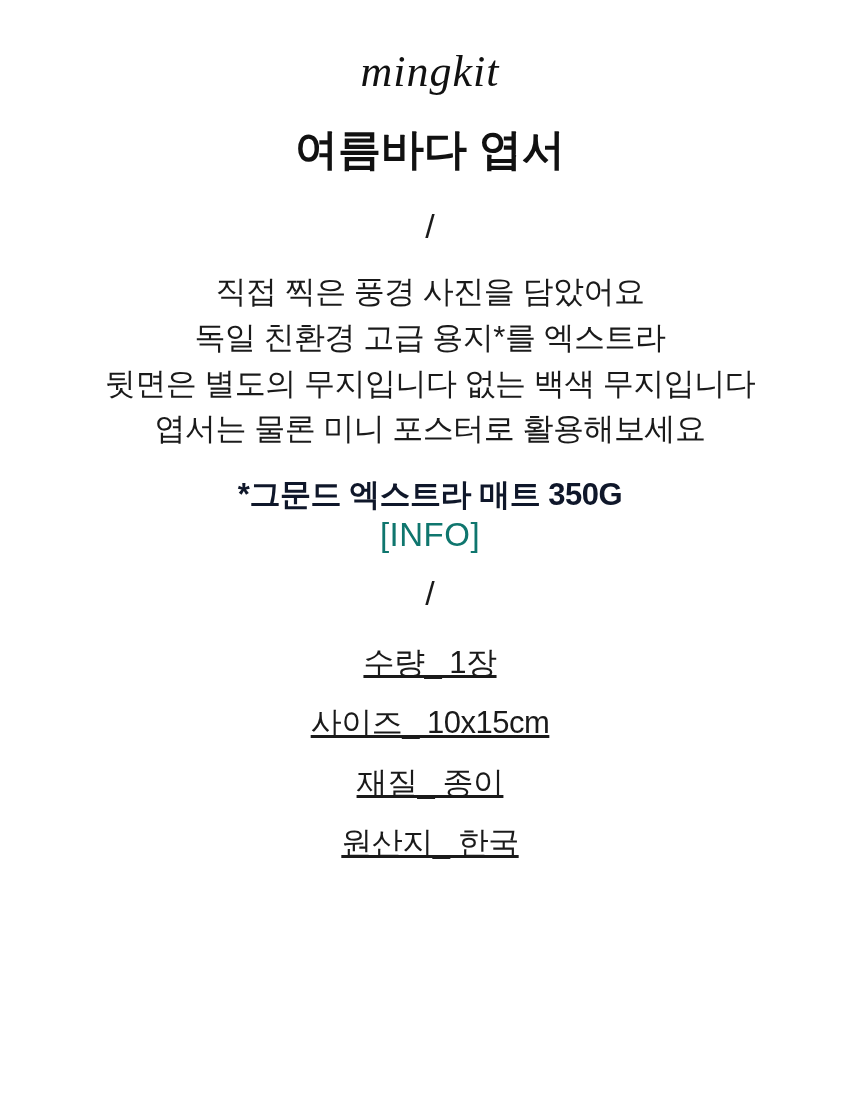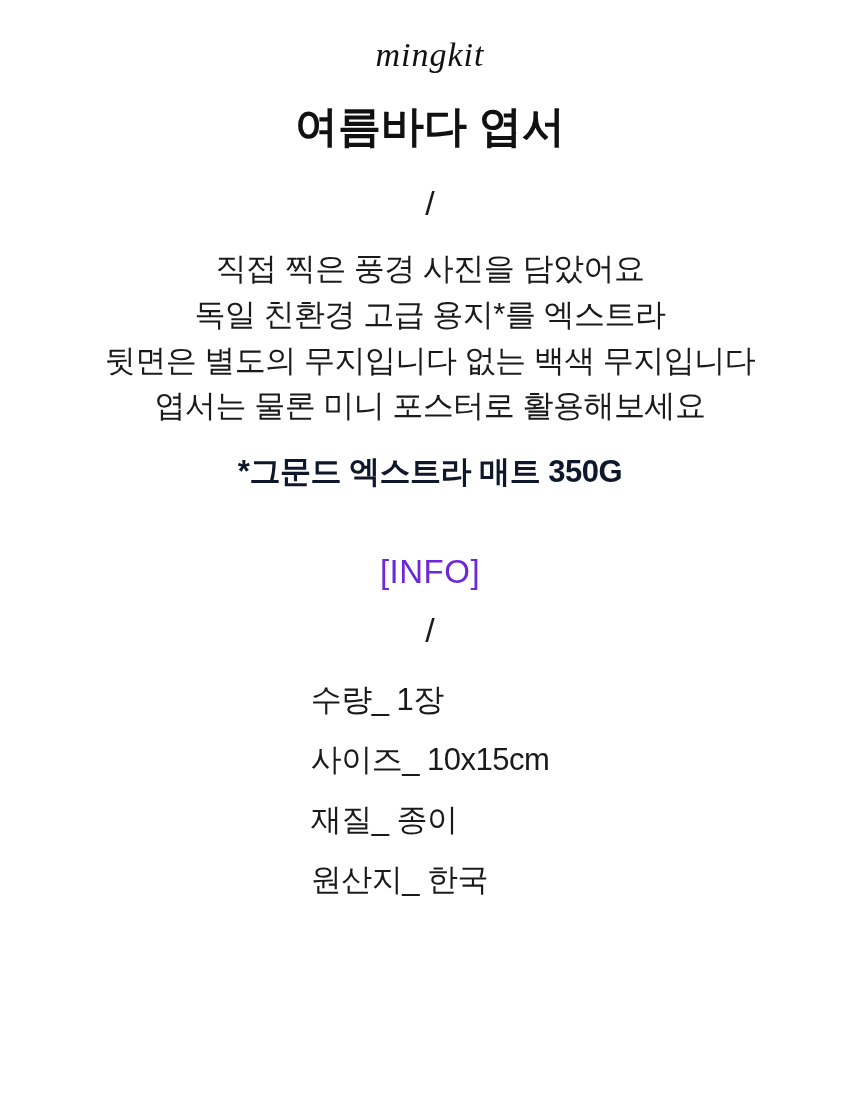--- a/index.html
+++ b/index.html
@@ -20,23 +20,24 @@
     box-sizing: border-box;
     padding: 36px 40px 24px 40px;
     display: flex;
     flex-direction: column;
     align-items: center;
     text-align: center;
   }
   .brand {
     font-family: "Liberation Serif", serif;
     font-style: italic;
-    font-size: 34px;
+    font-size: 44px;
     letter-spacing: 1px;
     color: #111;
+    margin-top: 10px;
     margin-bottom: 6px;
   }
   .title {
     font-size: 43px;
     font-weight: bold;
     letter-spacing: 0px;
     color: #111;
     margin-top: 18px;
     margin-bottom: 8px;
     text-align: center;
@@ -65,30 +66,30 @@
   .desc-note {
     font-size: 31px;
     font-weight: bold;
     color: #0f172a;
     letter-spacing: -0.5px;
     margin-top: 18px;
   }
   .info-heading {
     font-size: 33px;
     font-weight: 500;
-    color: #6d28d9;
-    margin-top: 60px;
+    color: #0f766e;
     letter-spacing: 0.5px;
   }
   .info-list {
     display: flex;
     flex-direction: column;
-    align-items: flex-start;
+    align-items: center;
     gap: 18px;
     margin-top: 14px;
+    text-decoration: underline;
   }
   .info-line {
     font-size: 31px;
     font-weight: 500;
     color: #1a1a1a;
     letter-spacing: -0.5px;
   }
 </style>
 </head>
 <body>

